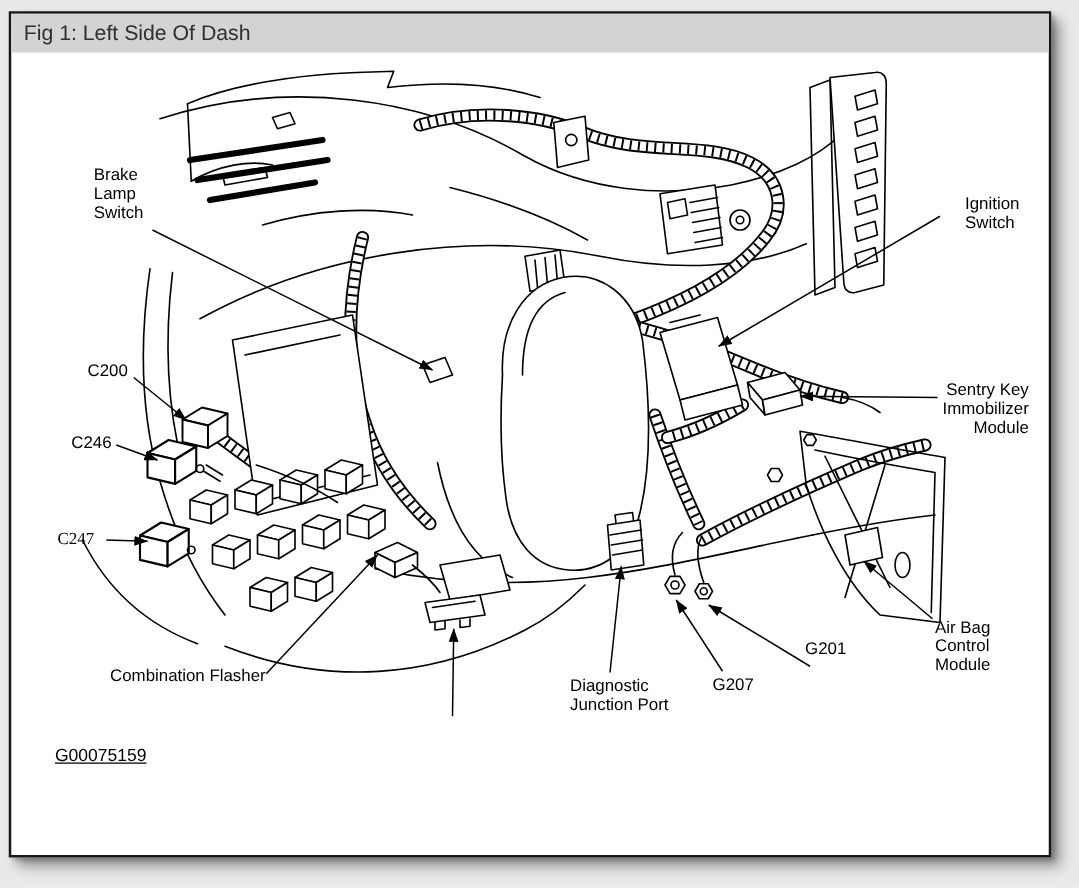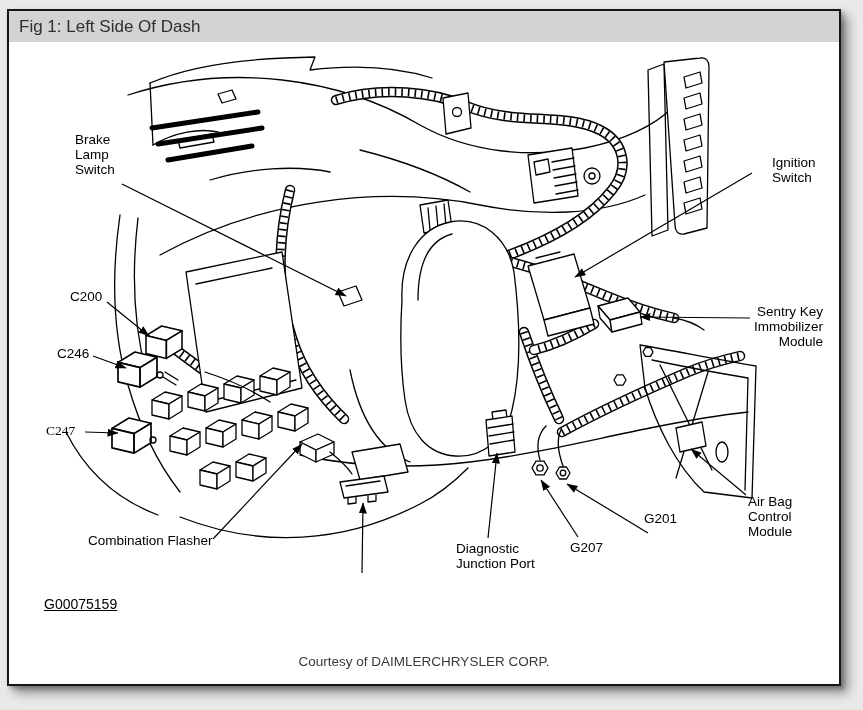--- a/index.html
+++ b/index.html
@@ -261,15 +261,14 @@
     <div class="callout" style="left:570px;top:540px;">G207</div>
 
     <div class="callout" style="left:644px;top:511px;">G201</div>
 
     <div class="callout" style="left:748px;top:494px;">Air Bag
 Control
 Module</div>
 
     <div class="callout small" style="left:44px;top:599px;">G00075159</div>
 
-    <div class="credit">Courtesy of DAIMLERCHRYSLER CORP.</div>
   </div>
 </div>
 
 </body></html>

